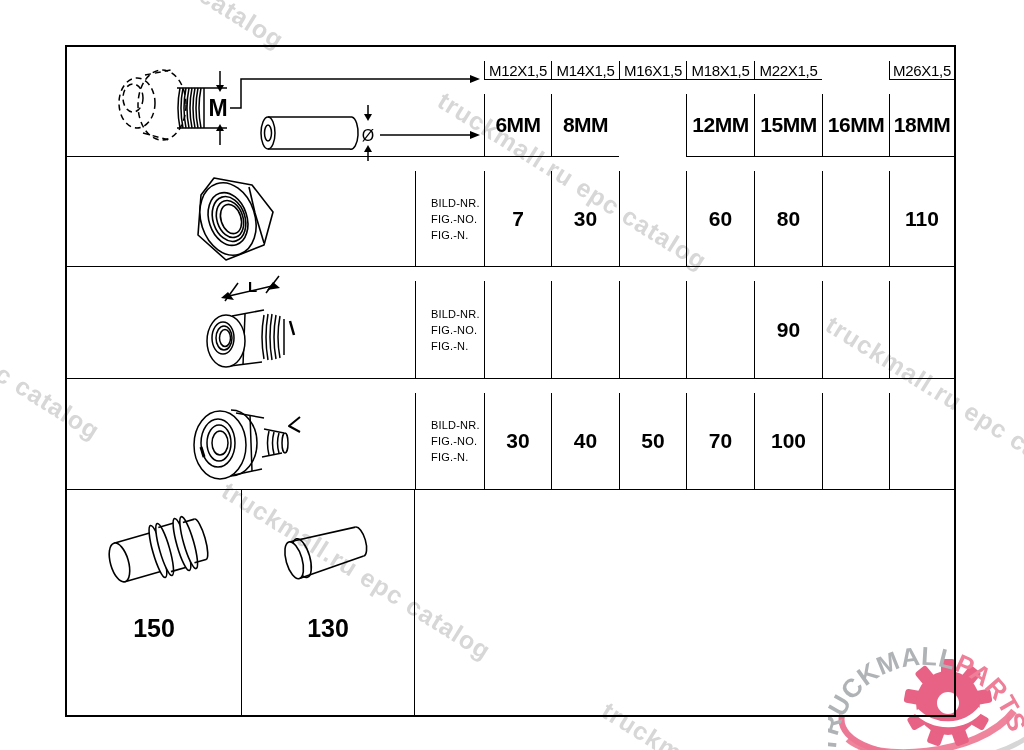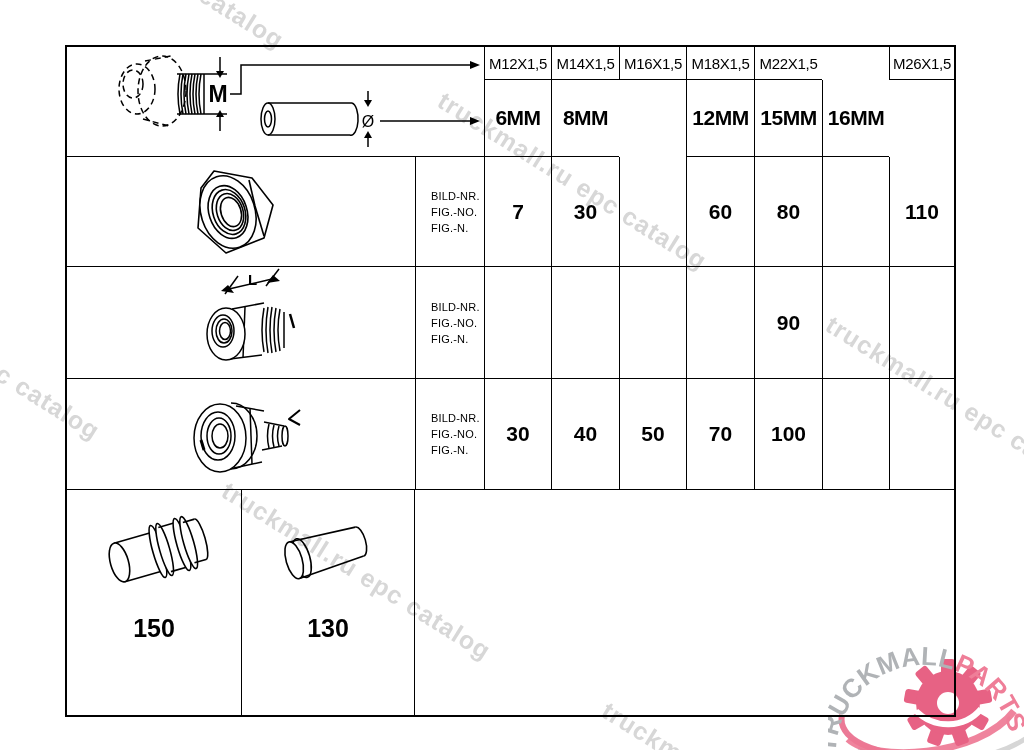--- a/index.html
+++ b/index.html
@@ -19,21 +19,21 @@
   .logo{position:absolute;left:828px;top:645px;z-index:1;}
   
   .catalog-table{
     position:absolute;left:65px;top:45px;width:891px;height:672px;
     z-index:2;border:2px solid #000;box-sizing:border-box;
     display:grid;
     grid-template-columns:348px 69px 67px 68px 67px 68px 68px 67px 65px;
     grid-template-rows:33px 77px 110px 112px 111px auto;
     background:transparent;color:#000;
   }
-  .cell{box-sizing:border-box;background:transparent;}
+  .cell{box-sizing:border-box;background:transparent;margin-top:14px;}
   .bl{border-left:1.5px solid #000;}
   .bb{border-bottom:1.5px solid #000;}
   .drawing-cell{grid-column:1/3;grid-row:1/3;position:relative;}
   .thread-cell{
     grid-row:1;display:flex;align-items:center;justify-content:center;
     font-size:15px;letter-spacing:-0.3px;white-space:nowrap;
   }
   .span2{grid-column:span 2;}
   .mm-cell{
     grid-row:2;display:flex;align-items:center;justify-content:center;
@@ -159,20 +159,21 @@
   <div class="cell thread-cell bl bb" style="grid-column:5">M16X1,5</div>
   <div class="cell thread-cell bl bb" style="grid-column:6">M18X1,5</div>
   <div class="cell thread-cell bl bb span2" style="grid-column:7">M22X1,5</div>
   <div class="cell thread-cell bl bb" style="grid-column:9">M26X1,5</div>
 
   <div class="cell mm-cell bl bb" style="grid-column:3">6MM</div>
   <div class="cell mm-cell bl bb" style="grid-column:4">8MM</div>
   <div class="cell mm-cell bl bb" style="grid-column:6">12MM</div>
   <div class="cell mm-cell bl bb" style="grid-column:7">15MM</div>
   <div class="cell mm-cell bl bb" style="grid-column:8">16MM</div>
+  <div class="cell mm-cell bl bb" style="grid-column:9">18MM</div>
 
   <div class="cell img-cell bb" style="grid-row:3">
     <svg width="346" height="108" viewBox="0 0 346 108">
       <g stroke="#000" stroke-width="1.6" fill="#fff" stroke-linejoin="round">
         <path d="M 146,13 L 184,20 L 205,47 L 196,80 L 158,95 L 130,70 L 133,30 Z"></path>
         <line x1="181" y1="22" x2="187" y2="48"></line>
         <line x1="187" y1="48" x2="196" y2="78"></line>
         <ellipse cx="160" cy="54" rx="27" ry="37" transform="rotate(-18 160 54)"></ellipse>
         <g fill="none">
           <ellipse cx="160" cy="54" rx="19" ry="27" transform="rotate(-18 160 54)"></ellipse>

